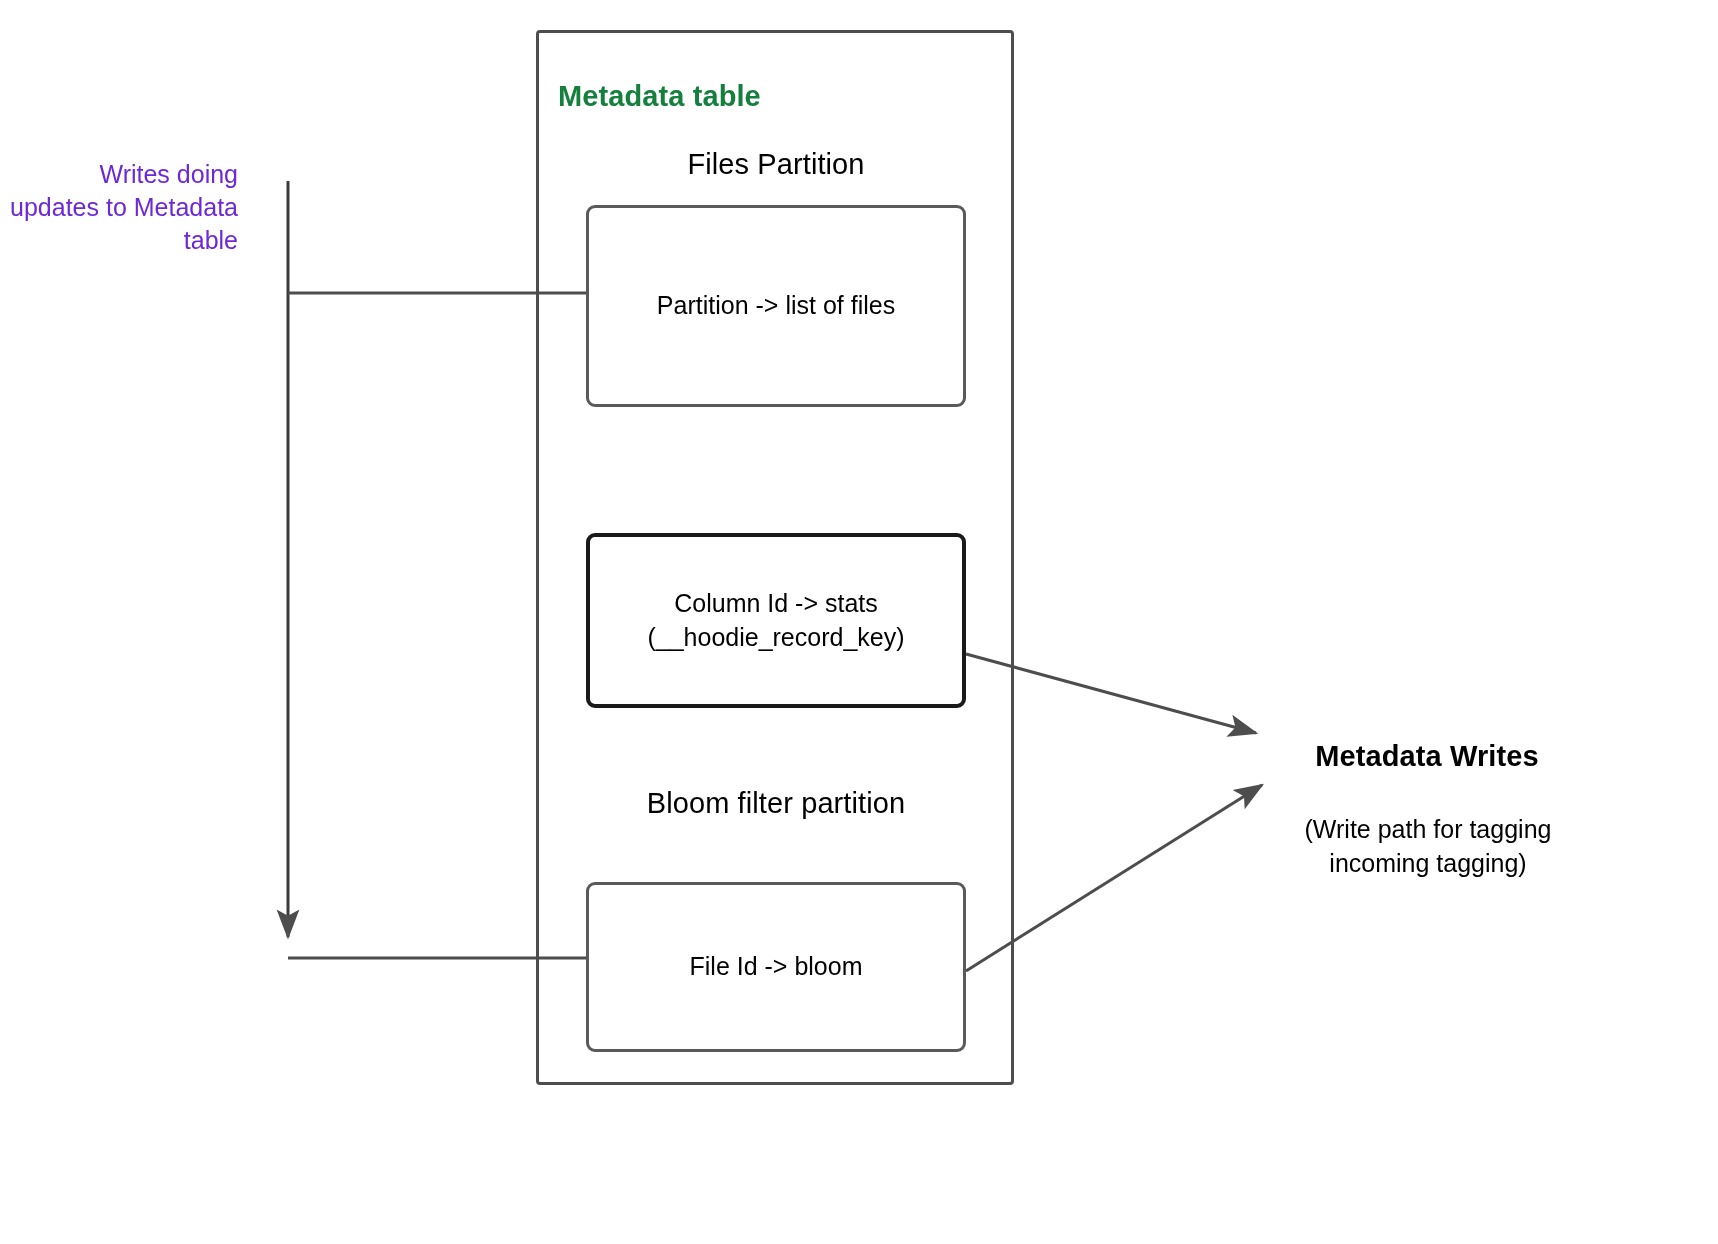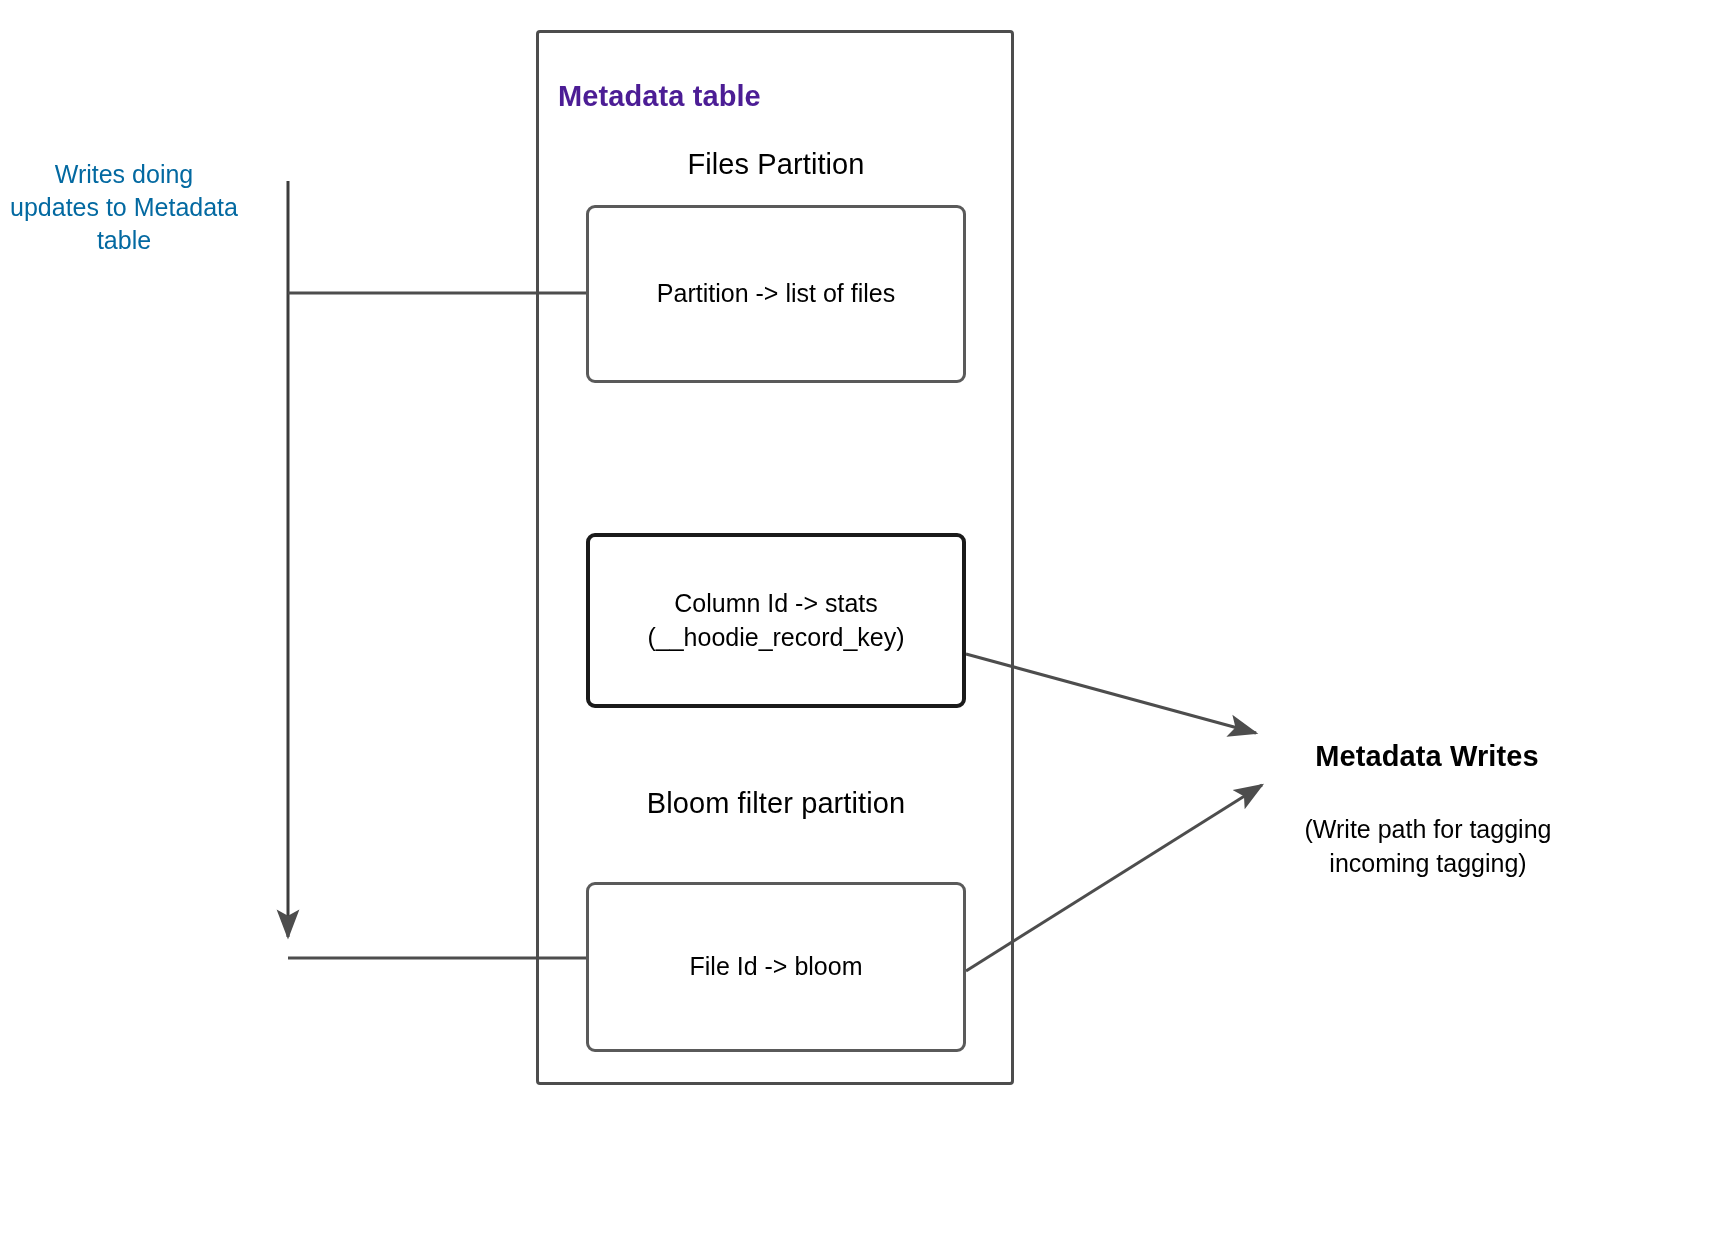--- a/index.html
+++ b/index.html
@@ -48,21 +48,21 @@
     color: #000000;
     line-height: 1.16;
     letter-spacing: 0.1px;
   }
   .outer-title {
     position: absolute;
     left: 558px;
     top: 80px;
     font-size: 29px;
     font-weight: bold;
-    color: #4c1d95;
+    color: #15803d;
     letter-spacing: 0.1px;
   }
   .title-files {
     left: 586px;
     top: 148px;
     width: 380px;
     font-size: 29px;
   }
   .title-colstats {
     left: 586px;
@@ -91,21 +91,21 @@
   .inner-box .box-text {
     font-size: 25px;
     color: #000000;
     line-height: 1.35;
     padding: 0 12px;
   }
   .box-files {
     left: 586px;
     top: 205px;
     width: 380px;
-    height: 178px;
+    height: 202px;
     border: 3px solid #5a5a5a;
   }
   .box-colstats {
     left: 586px;
     top: 533px;
     width: 380px;
     height: 175px;
     border: 4px solid #1a1a1a;
   }
   .box-bloom {
@@ -115,24 +115,24 @@
     height: 170px;
     border: 3px solid #5a5a5a;
   }
 
   
   .left-note {
     position: absolute;
     left: 10px;
     top: 158px;
     width: 228px;
-    text-align: center;
+    text-align: right;
     font-size: 25px;
     line-height: 1.32;
-    color: #0369a1;
+    color: #6d28d9;
   }
   .right-title {
     position: absolute;
     left: 1282px;
     top: 740px;
     width: 290px;
     text-align: center;
     font-size: 29px;
     font-weight: bold;
     color: #000000;

